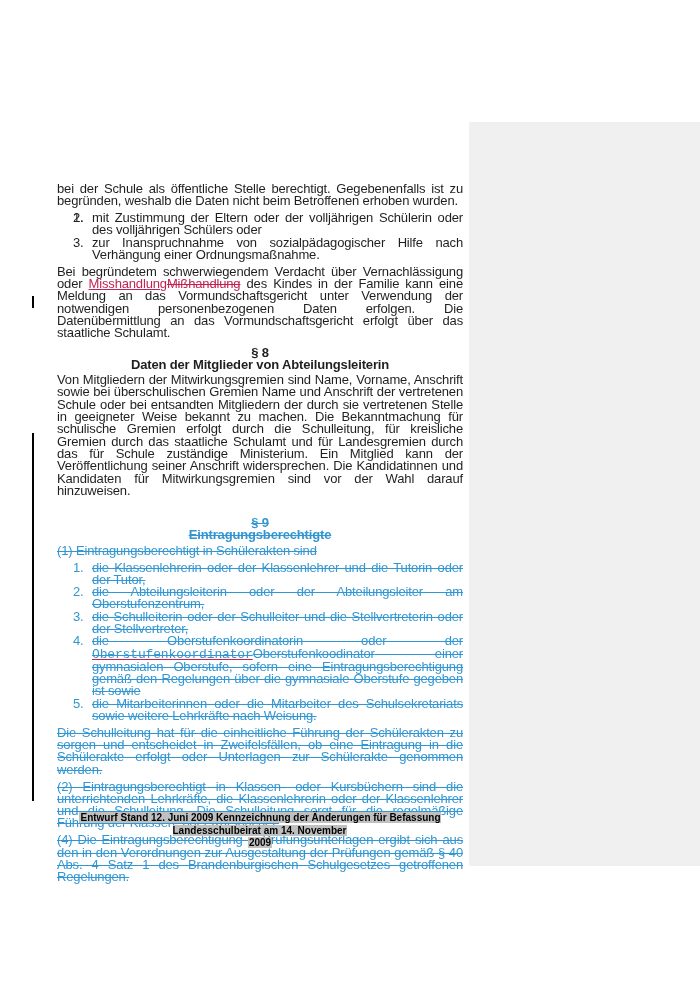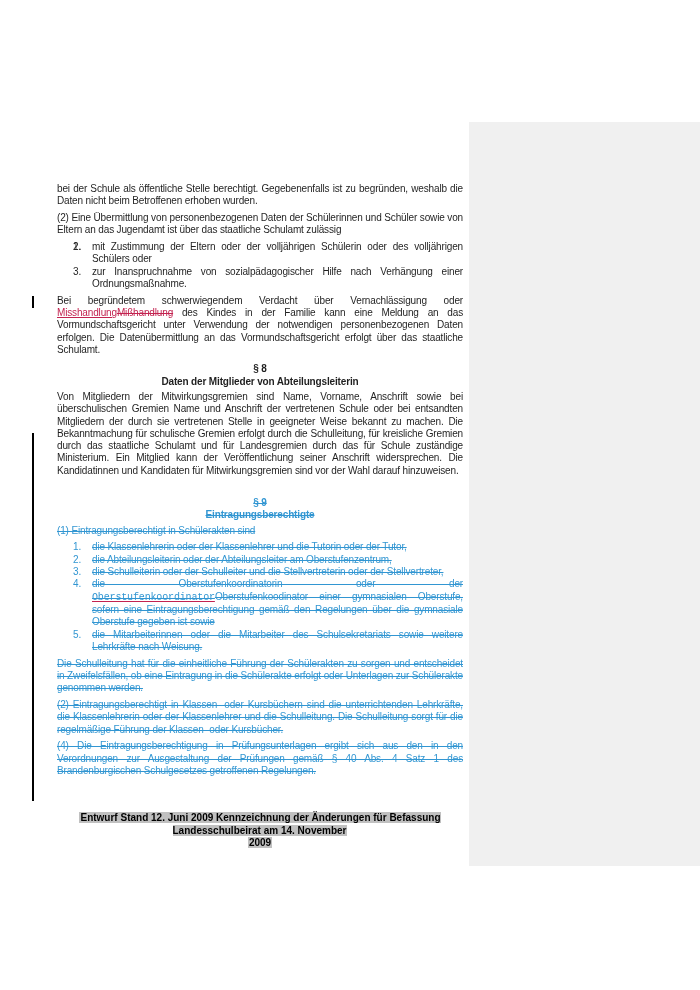--- a/index.html
+++ b/index.html
@@ -9,21 +9,21 @@
     font-family:"Liberation Sans", sans-serif;
     color:#1f1f1f;
   }
   .page { position:absolute; inset:0; background:#ffffff; }
   .side-panel {
     position:absolute; left:469px; top:122px; width:231px; height:744px;
     background:#f0f0f0;
   }
   .content {
     position:absolute; left:57px; top:183px; width:406px;
-    font-size:10px; line-height:12.3px; letter-spacing:-0.15px;
+    font-size:13px; line-height:12.3px; letter-spacing:-0.15px;
     text-align:justify;
     hyphens:auto; -webkit-hyphens:auto;
   }
   .content p { margin:0 0 4.5px 0; }
   .olist { margin:0 0 4.5px 0; }
   .li { position:relative; padding-left:35px; }
   .li .num { position:absolute; left:16px; top:0; }
   .sec-head { text-align:center; font-weight:bold; margin:7px 0 3px 0; }
   .sec-head div { text-align:center; }
   .s9-head { margin-top:20px; }
@@ -48,21 +48,20 @@
 
   <div class="side-panel"></div>
 
   <div class="changebar changebar-1"></div>
   <div class="changebar changebar-2"></div>
 
   <div class="content">
 
     <p>bei der Schule als öffentliche Stelle berechtigt. Gegebenenfalls ist zu begründen, weshalb die Daten nicht beim Betroffenen erhoben wurden.</p>
 
-    <p>(2) Eine Übermittlung von personenbezogenen Daten der Schülerinnen und Schüler sowie von Eltern an das Jugendamt ist über das staatliche Schulamt zulässig</p>
 
     <div class="olist">
       <div class="li">
         <span class="num">1.</span>
       </div>
       <div class="li">
         <span class="num">2.</span>
         <span>mit Zustimmung der Eltern oder der volljährigen Schülerin oder des volljährigen Schülers oder</span>
       </div>
       <div class="li">

